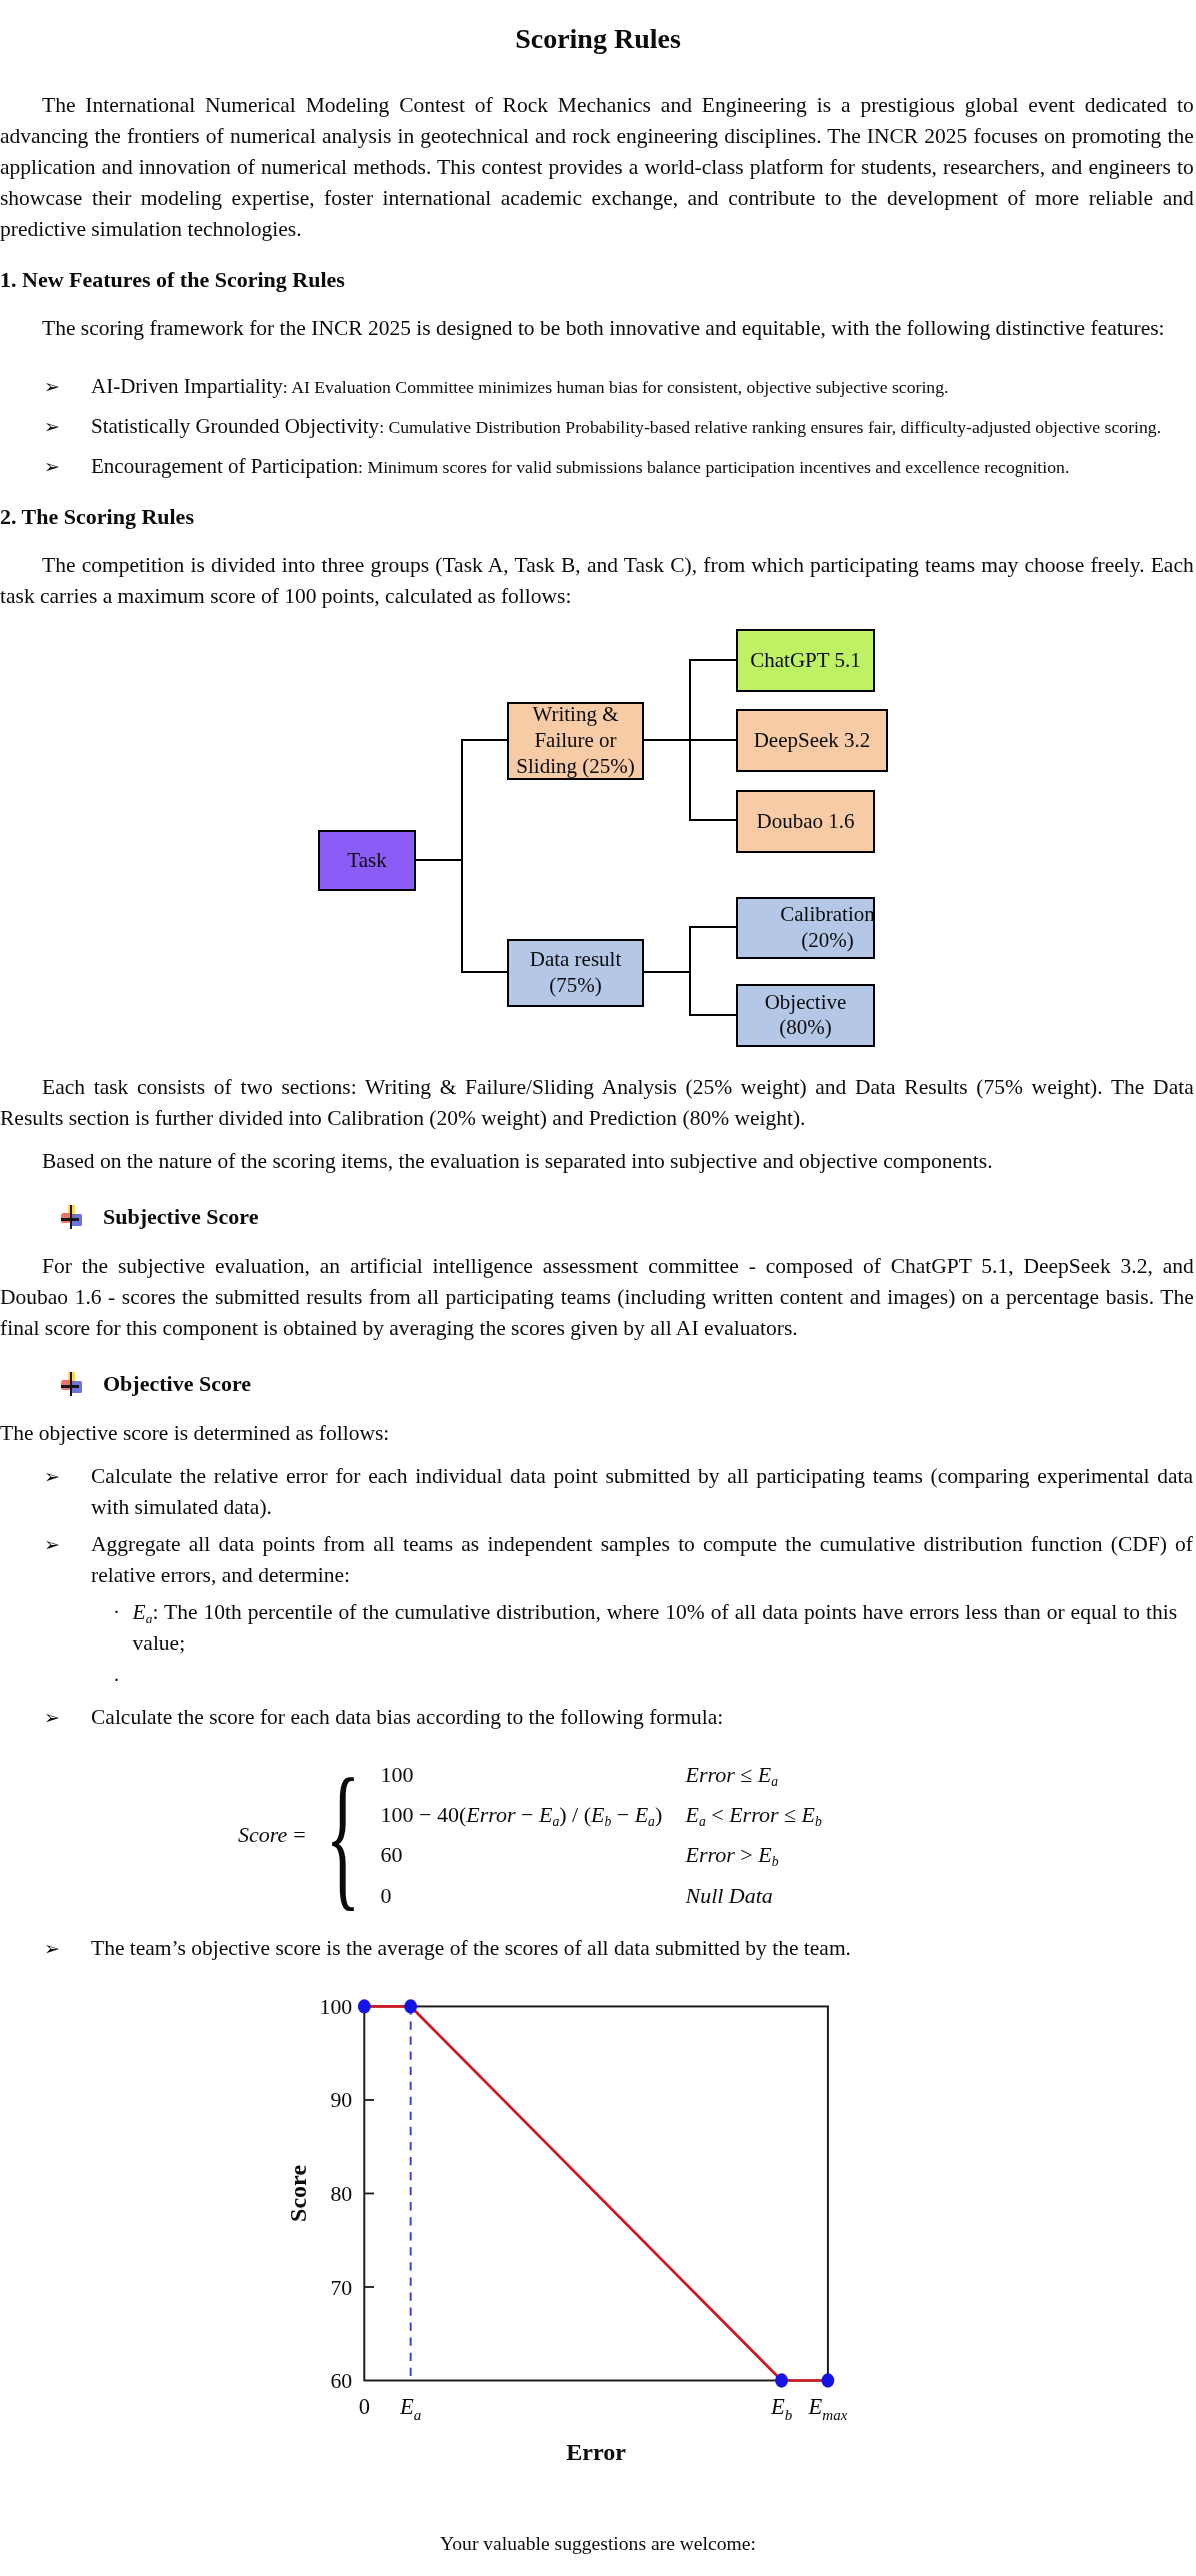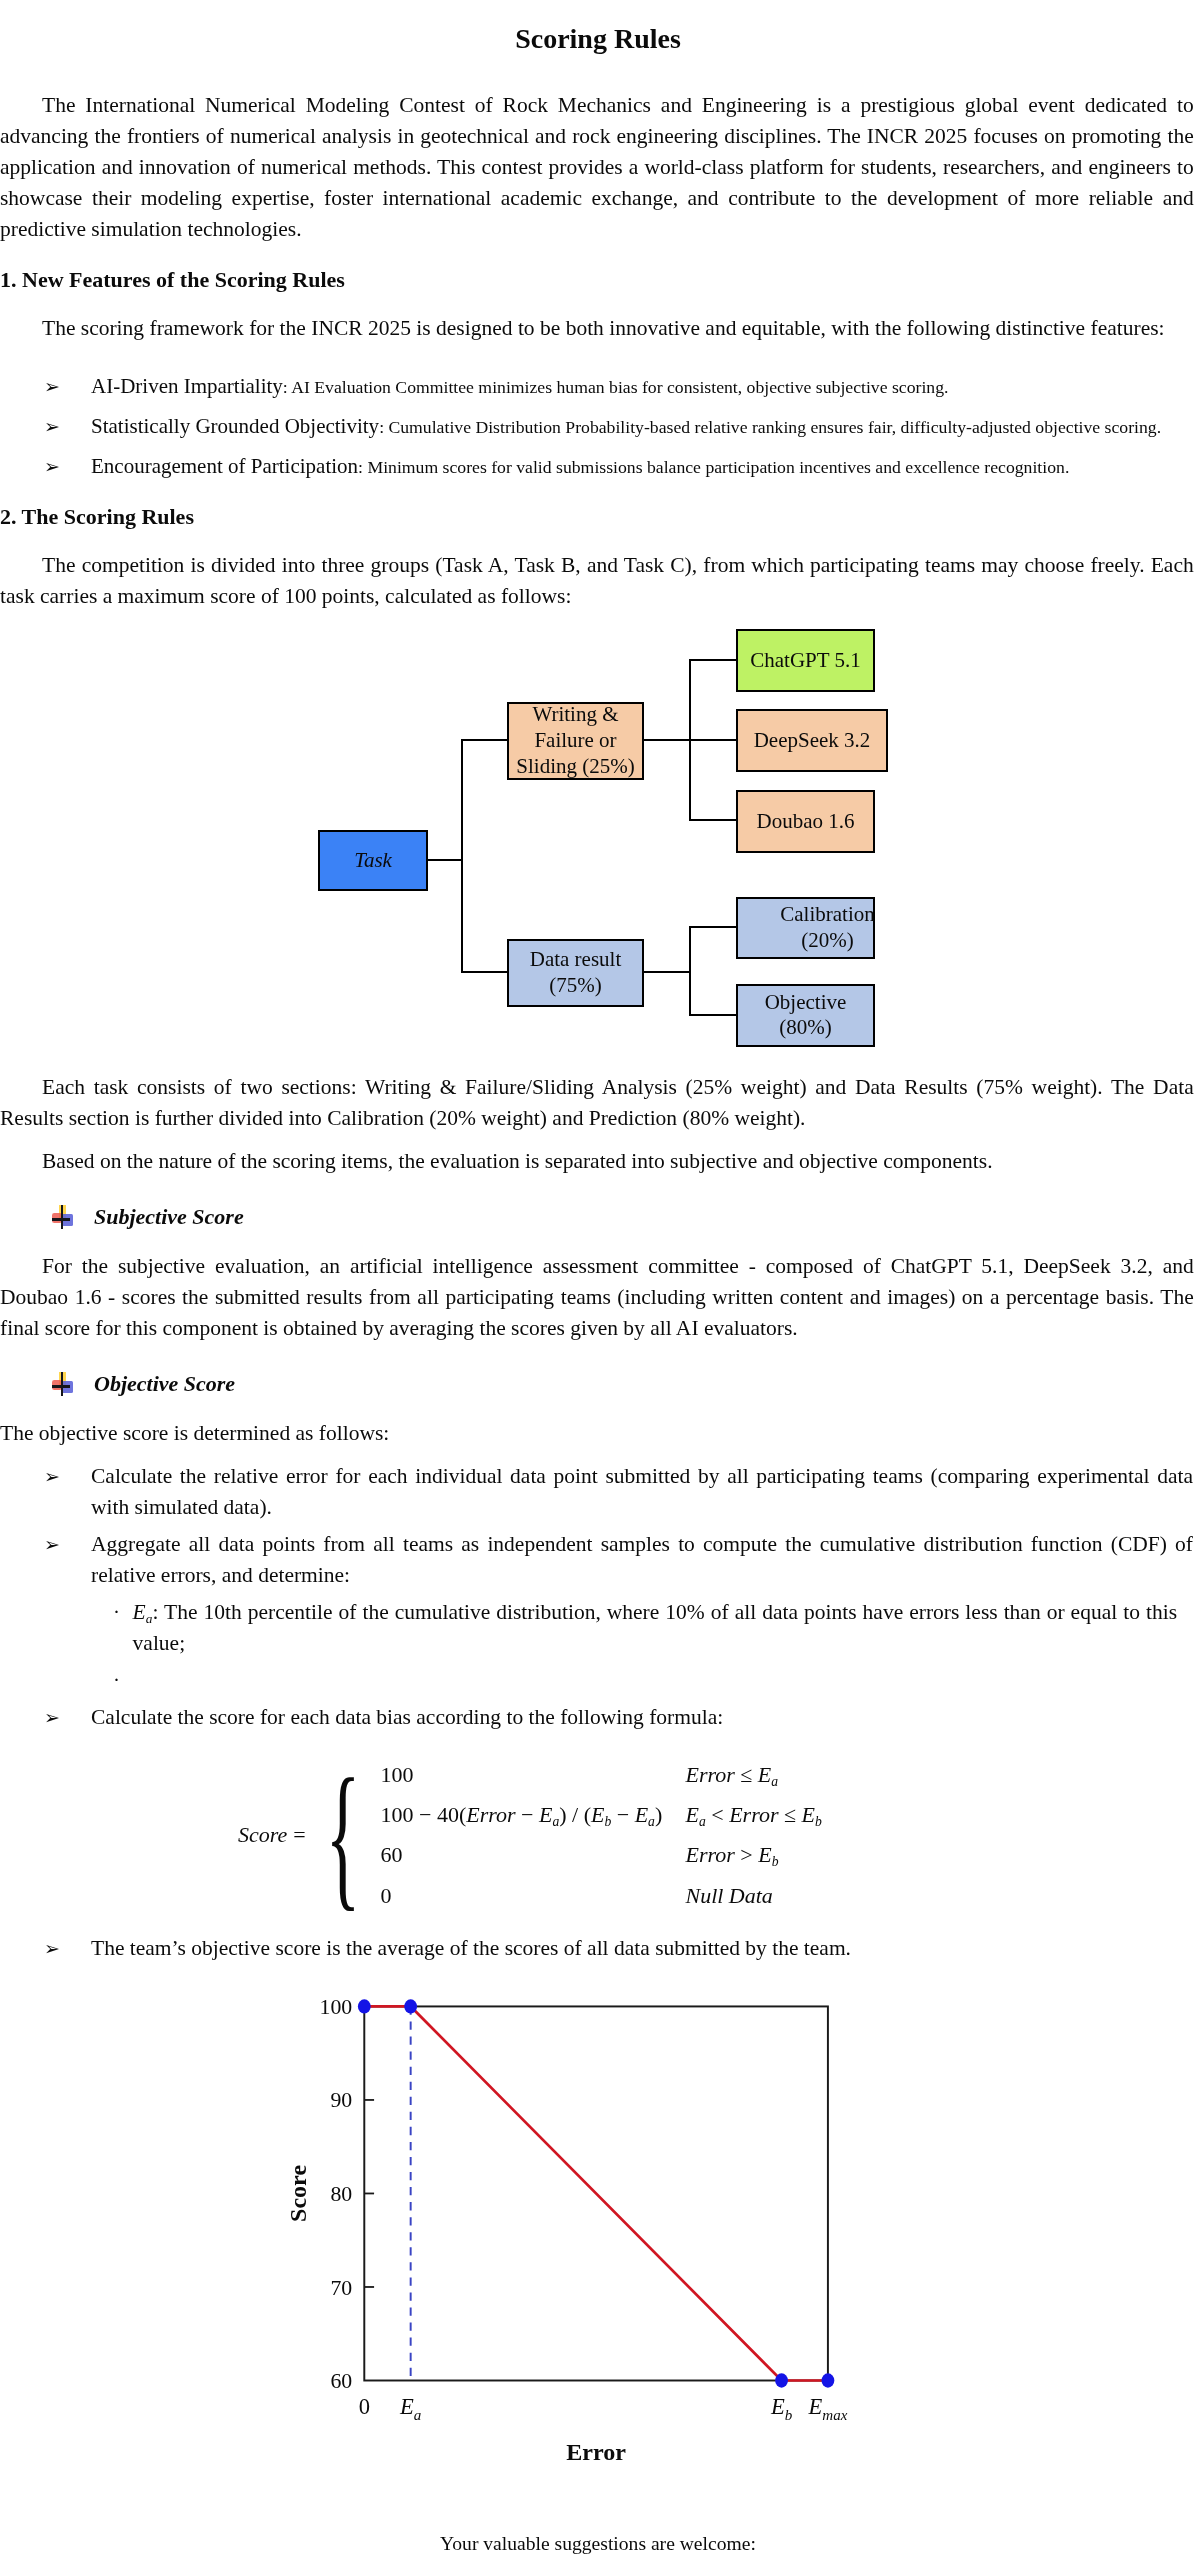--- a/index.html
+++ b/index.html
@@ -25,21 +25,21 @@
   .obullet .btxt { flex:1; font-size:21.5px; line-height:31px; text-align:justify; padding-right:3px; }
 
   .sbullet { display:flex; padding-left:113px; margin-bottom:6px; }
   .smark { width:19.6px; flex:none; font-size:21px; line-height:31px; }
   .stxt { flex:1; font-size:21.5px; line-height:31px; text-align:justify; padding-right:19px; }
 
   sub { font-size:0.62em; font-style:italic; vertical-align:-0.28em; line-height:0; }
   i { font-style:italic; }
 
   
-  .iconhead { display:flex; align-items:center; padding-left:45px; margin:27px 0 21px 7px;font-style:italic; }
+  .iconhead { display:flex; align-items:center; padding-left:45px; margin:27px 0 21px 16px; }
   .iconhead .htxt { font-size:22px; font-weight:bold; margin-left:21px; }
   .pin { position:relative; width:21px; height:24px; flex:none; }
   .pin .py { position:absolute; left:6.8px; top:0; width:7.5px; height:12.8px; background:#ffd64f; }
   .pin .pr { position:absolute; left:0; top:7.5px; width:9.8px; height:10.5px; background:#ec5a50; opacity:.85; border-radius:2.3px; }
   .pin .pb { position:absolute; left:9.8px; top:9px; width:11.3px; height:12px; background:#5a61d8; opacity:.88; border-radius:1.5px; }
   .pin .pv { position:absolute; left:9px; top:0; width:2.3px; height:24px; background:#15151a; }
   .pin .ph { position:absolute; left:0; top:12.8px; width:18px; height:2.3px; background:#15151a; }
 
   
   .flow { position:relative; height:426px; margin:6px 0 22.6px 0; }
@@ -103,21 +103,21 @@
     <div class="fline" style="left:644px; top:115px; width:47px; height:2.3px;"></div>
     <div class="fline" style="left:689px; top:35px; width:2.3px; height:161px;"></div>
     <div class="fline" style="left:689px; top:35px; width:47px; height:2.3px;"></div>
     <div class="fline" style="left:689px; top:115px; width:47px; height:2.3px;"></div>
     <div class="fline" style="left:689px; top:195px; width:47px; height:2.3px;"></div>
     <div class="fline" style="left:644px; top:347px; width:47px; height:2.3px;"></div>
     <div class="fline" style="left:689px; top:302px; width:2.3px; height:90px;"></div>
     <div class="fline" style="left:689px; top:302px; width:47px; height:2.3px;"></div>
     <div class="fline" style="left:689px; top:390px; width:47px; height:2.3px;"></div>
 
-    <div class="fbox" style="left: 318px; top: 206px; width: 110px; height: 61px; background: #3b82f6; font-style: italic;">
+    <div class="fbox" style="left: 318px; top: 206px; width: 98px; height: 61px; background: #8b5cf6;">
       <div>Task</div>
     </div>
 
     <div class="fbox" style="left: 507px; top: 78px; width: 137px; height: 78px; background: rgb(246, 203, 166); align-items: center;">
       <div>Writing &amp;</div>
       <div>Failure or</div>
       <div>Sliding (25%)</div>
     </div>
 
     <div class="fbox" style="left: 736px; top: 5.3px; width: 139px; height: 63px; background: #bef264;">

